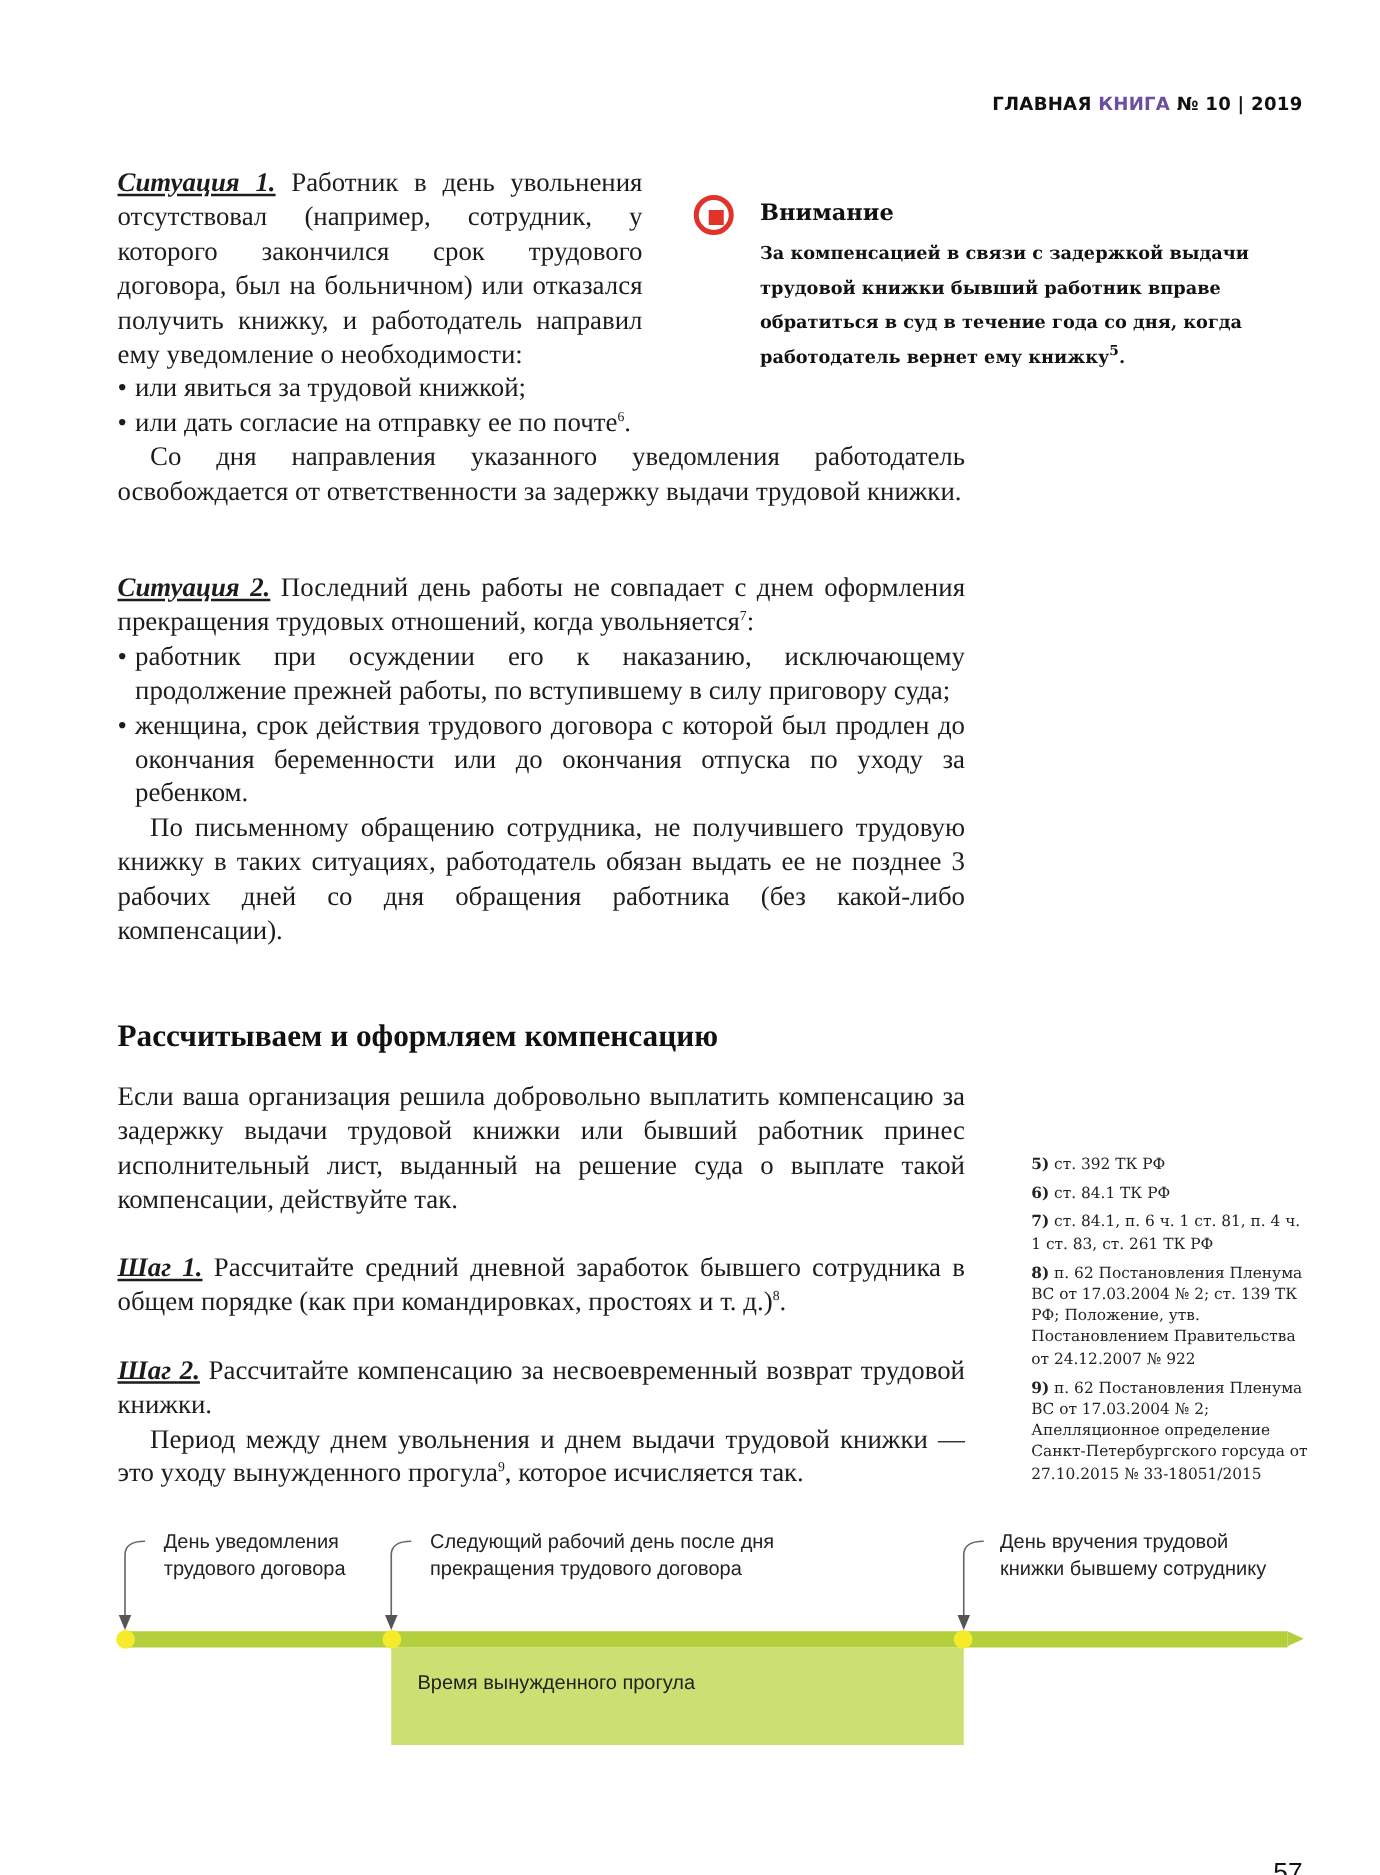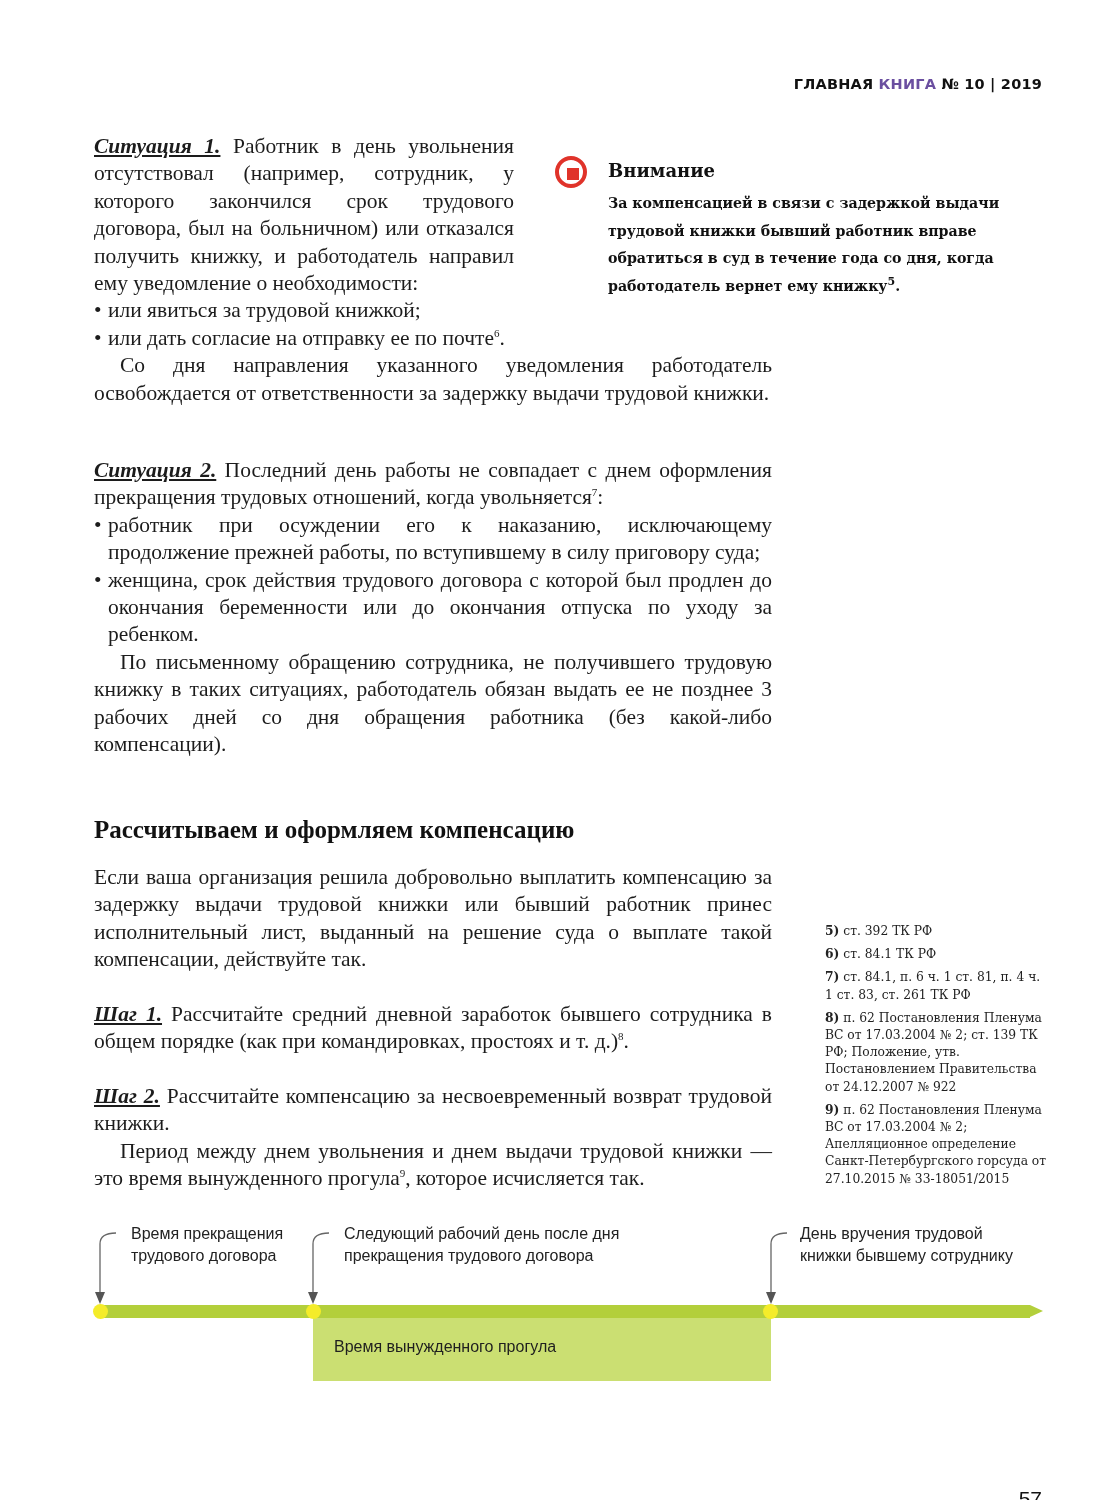--- a/index.html
+++ b/index.html
@@ -43,21 +43,21 @@
   .footnotes .fn { margin-bottom: 5px; }
   .footnotes .num { font-weight: bold; }
 
   .timeline { position: absolute; left: 0; top: 1210px; width: 1104px; height: 170px; }
   .tl-label { position: absolute; font-family: "Liberation Sans", sans-serif; font-size: 16px;
               line-height: 22px; color: #222; }
   .tl-bar { position: absolute; left: 98px; top: 95px; width: 932px; height: 13px; background: #b3cf3b; }
   .tl-head { position: absolute; left: 1030px; top: 95px; width: 0; height: 0;
              border-top: 6.5px solid transparent; border-bottom: 6.5px solid transparent; border-left: 13px solid #b3cf3b; }
   .tl-dot { position: absolute; top: 94px; width: 15px; height: 15px; border-radius: 50%; background: #f4ec2a; }
-  .tl-period { position: absolute; left: 313px; top: 108px; width: 458px; height: 63px; background: #cbdf72; }
+  .tl-period { position: absolute; left: 313px; top: 108px; width: 458px; height: 78px; background: #cbdf72; }
   .tl-period-label { position: absolute; left: 21px; top: 20px; font-family: "Liberation Sans", sans-serif;
                      font-size: 16px; color: #1f1f1f; }
   .tl-arrow { position: absolute; }
 
   .page-number { position: absolute; right: 62px; top: 1487px; font-family: Liberation Sans, sans-serif;
                  font-size: 21px; color: #111; }
 </style>
 </head>
 <body>
 
@@ -98,34 +98,34 @@
 <div class="col" id="intro">
   <p>Если ваша организация решила добровольно выплатить компенсацию за задержку выдачи трудовой книжки или бывший работник принес исполнительный лист, выданный на решение суда о выплате такой компенсации, действуйте так.</p>
 </div>
 
 <div class="col" id="step1">
   <p><span class="lead">Шаг 1.</span><span> Рассчитайте средний дневной заработок бывшего сотрудника в общем порядке (как при командировках, простоях и т. д.)</span><sup>8</sup><span>.</span></p>
 </div>
 
 <div class="col" id="step2">
   <p><span class="lead">Шаг 2.</span><span> Рассчитайте компенсацию за несвоевременный возврат трудовой книжки.</span></p>
-  <p class="indent"><span>Период между днем увольнения и днем выдачи трудовой книжки — это время вынужденного прогула</span><sup>9</sup><span>, которое исчисляется так.</span></p>
+  <p class="indent"><span>Период между днем увольнения и днем выдачи трудовой книжки — это уходу вынужденного прогула</span><sup>9</sup><span>, которое исчисляется так.</span></p>
 </div>
 
 <div class="footnotes">
   <div class="fn"><span class="num">5)</span><span> ст. 392 ТК РФ</span></div>
   <div class="fn"><span class="num">6)</span><span> ст. 84.1 ТК РФ</span></div>
   <div class="fn"><span class="num">7)</span><span> ст. 84.1, п. 6 ч. 1 ст. 81, п. 4 ч. 1 ст. 83, ст. 261 ТК РФ</span></div>
   <div class="fn"><span class="num">8)</span><span> п. 62 Постановления Пленума ВС от 17.03.2004 № 2; ст. 139 ТК РФ; Положение, утв. Постановлением Правительства от 24.12.2007 № 922</span></div>
   <div class="fn"><span class="num">9)</span><span> п. 62 Постановления Пленума ВС от 17.03.2004 № 2; Апелляционное определение Санкт-Петербургского горсуда от 27.10.2015 № 33-18051/2015</span></div>
 </div>
 
 <div class="timeline">
   <div class="tl-label" style="left:131px; top:13px;">
-    <div>Время прекращения</div>
+    <div>День уведомления</div>
     <div>трудового договора</div>
   </div>
   <div class="tl-label" style="left:344px; top:13px;">
     <div>Следующий рабочий день после дня</div>
     <div>прекращения трудового договора</div>
   </div>
   <div class="tl-label" style="left:800px; top:13px;">
     <div>День вручения трудовой</div>
     <div>книжки бывшему сотруднику</div>
   </div>

